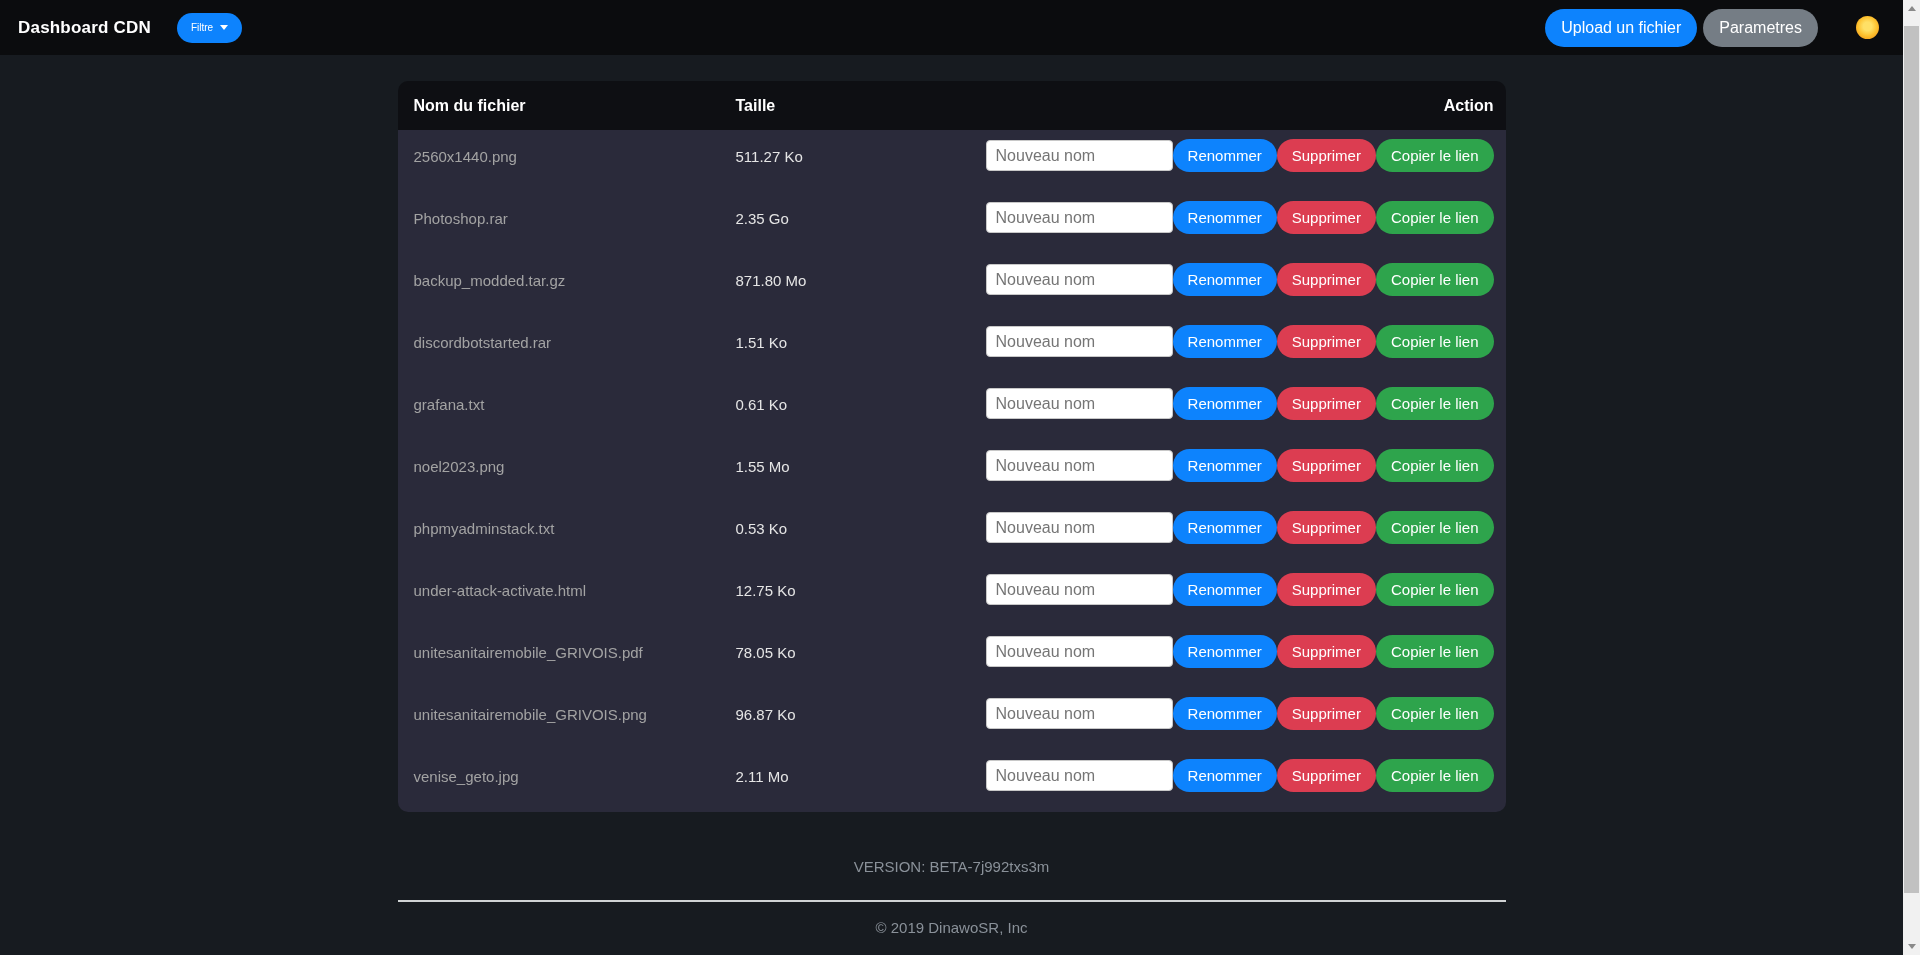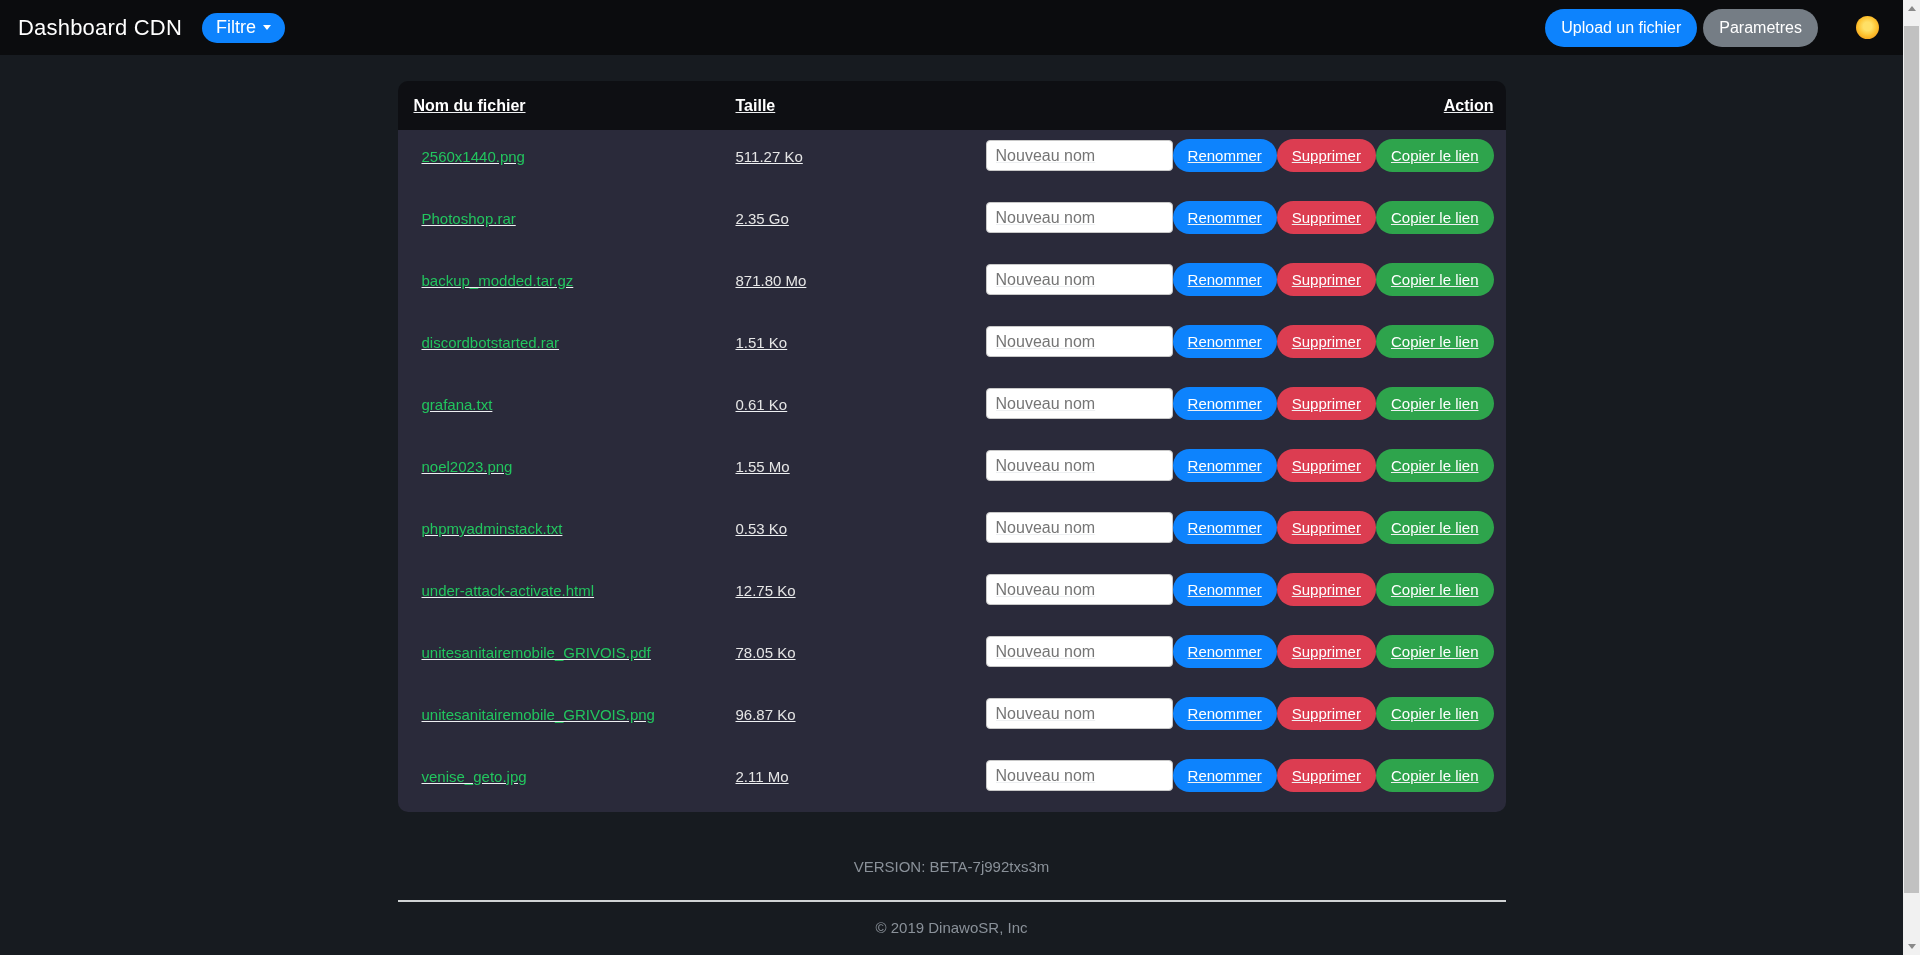--- a/index.html
+++ b/index.html
@@ -23,42 +23,42 @@
   }
   
   .navbar{
     height:55px;
     background:var(--navbar_bg);
     display:flex;
     align-items:center;
     padding:0 24px 0 18px;
   }
   .brand{
-    font-size:22px;
-    font-weight:400;
+    font-size:17px;
+    font-weight:700;
     color:#ffffff;
-    margin-right:20px;
+    margin-right:26px;
     letter-spacing:.2px;
   }
   .btn{
     border:none;
     color:#fff;
     cursor:pointer;
     font-family:inherit;
     display:inline-flex;
     align-items:center;
     justify-content:center;
     white-space:nowrap;
   }
   .btn-filter{
     background:var(--primary);
     height:30px;
     padding:0 14px;
     border-radius:15px;
-    font-size:18px;
+    font-size:10px;
   }
   .caret{
     display:inline-block;
     width:0;height:0;
     border-left:4px solid transparent;
     border-right:4px solid transparent;
     border-top:5px solid #ffffff;
     margin-left:7px;
   }
   .nav-spacer{flex:1;}
@@ -86,21 +86,20 @@
     flex:0 0 auto;
   }
   
   .container{
     width:1108px;
     margin:26px auto 0;
   }
   .table-card{
     border-radius:10px;
     overflow:hidden;
-    text-decoration:underline;
   }
   .t-header{
     background:var(--table_header_bg);
     height:49px;
     display:grid;
     grid-template-columns:338px 244px 1fr;
     align-items:center;
     font-weight:700;
     font-size:16px;
     color:#ffffff;
@@ -113,24 +112,23 @@
     display:grid;
     grid-template-columns:338px 244px 1fr;
     align-items:start;
     padding-top:9px;
   }
   .cell-name{
     padding-left:16px;
     font-size:15px;
     line-height:24px;
     padding-top:6px;
-    color:#22c55e;
+    color:#a3a3a3;
     overflow:hidden;
     white-space:nowrap;
-    margin-left:8px;
   }
   .cell-size{
     font-size:15px;
     line-height:24px;
     padding-top:6px;
     color:#e5e5e5;
   }
   .cell-action{
     display:flex;
     align-items:center;

